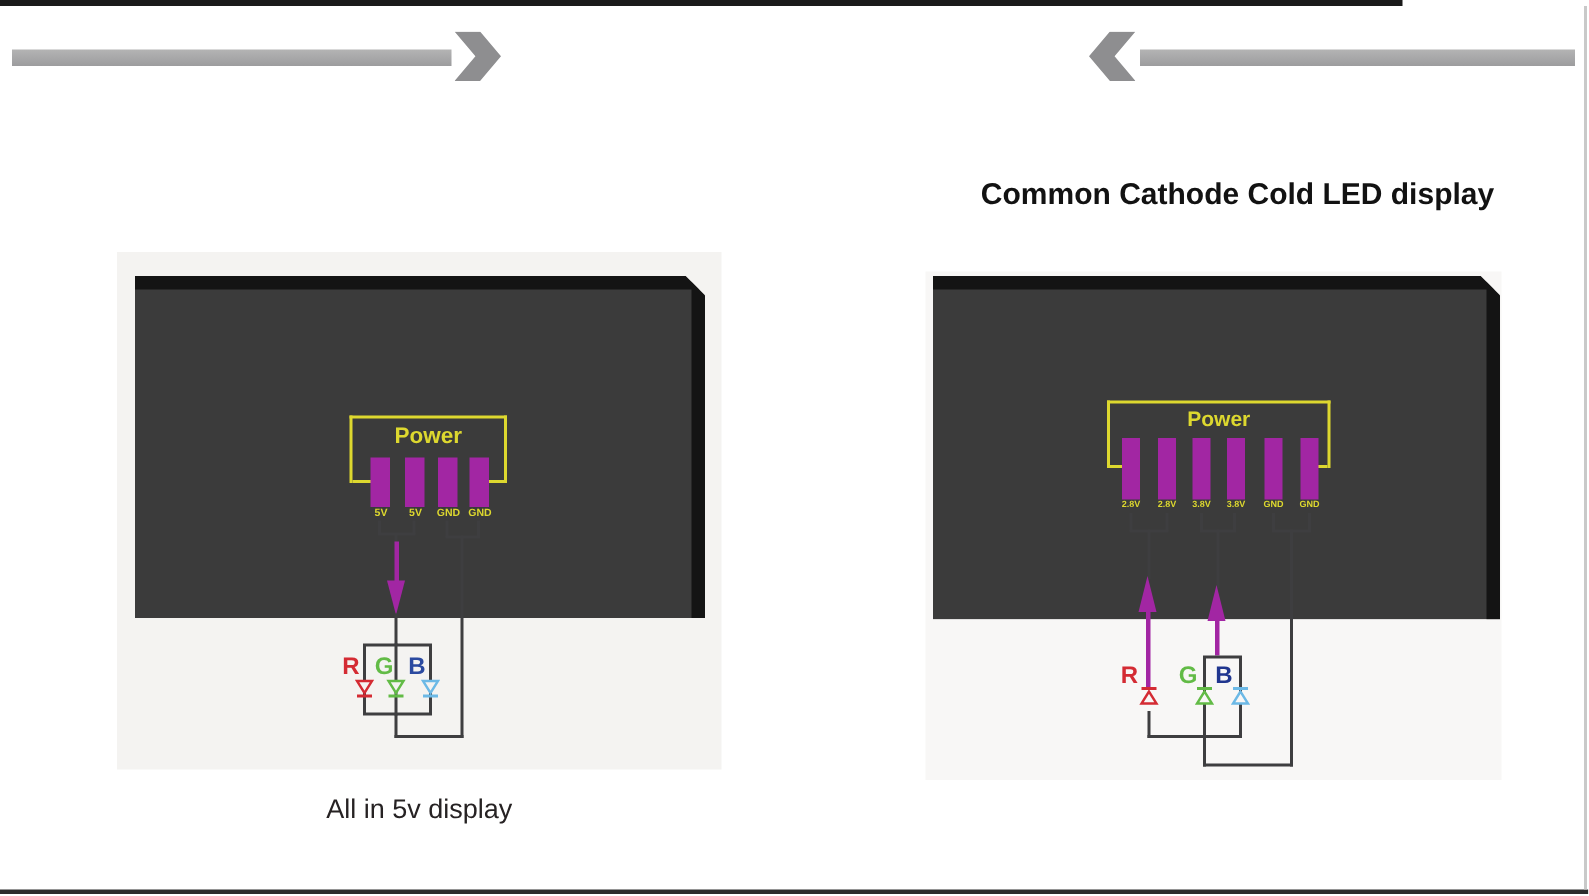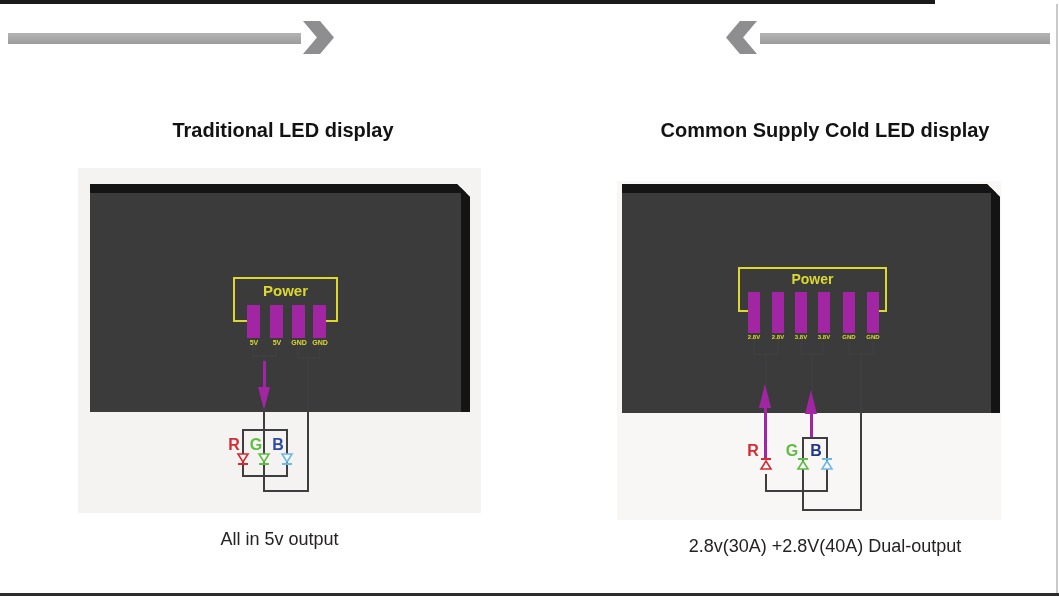--- a/index.html
+++ b/index.html
@@ -58,22 +58,21 @@
 
   <div class="edge-top"></div>
   <div class="edge-bottom"></div>
   <div class="edge-right"></div>
 
   <div class="hr-bar" style="left:8px;top:33px;width:293px;"></div>
   <div class="chev right" style="left:303px;top:21px;"></div>
   <div class="chev left" style="left:726px;top:21px;"></div>
   <div class="hr-bar" style="left:760px;top:33px;width:290px;"></div>
 
-  <div class="panel-heading" style="left:83px;">Traditional LED display</div>
-  <div class="panel-heading" style="left:625px;">Common Supply Cold LED display</div>
+  <div class="panel-heading" style="left:625px;">Common Cathode Cold LED display</div>
 
   <div class="panel-bg" style="left:78px;top:168px;width:403px;height:345px;"></div>
   <div class="darkbox" style="left:90px;top:184px;width:380px;height:228px;"></div>
 
   <div class="ybracket" style="left:233px;top:277px;width:105px;height:45px;">
     <div class="foot l"></div>
     <div class="foot r"></div>
   </div>
   <div class="power-label" style="left:233px;top:282px;width:105px;font-size:15px;">Power</div>
 
@@ -113,21 +112,21 @@
   </svg>
   <svg class="diode" style="left:256px;top:451px;" viewBox="0 0 16 16">
     <polygon points="3,3 13,3 8,11" fill="#f4f3f1" stroke="#62bb46" stroke-width="1.6"></polygon>
     <line x1="3" y1="13" x2="13" y2="13" stroke="#62bb46" stroke-width="2"></line>
   </svg>
   <svg class="diode" style="left:279px;top:451px;" viewBox="0 0 16 16">
     <polygon points="3,3 13,3 8,11" fill="#f4f3f1" stroke="#6cb9e6" stroke-width="1.6"></polygon>
     <line x1="3" y1="13" x2="13" y2="13" stroke="#6cb9e6" stroke-width="2"></line>
   </svg>
 
-  <div class="caption" style="left:78px;top:529px;width:403px;">All in 5v output</div>
+  <div class="caption" style="left:78px;top:529px;width:403px;">All in 5v display</div>
 
   <div class="panel-bg" style="left:617px;top:181px;width:384px;height:339px;background:#f8f7f6;"></div>
   <div class="darkbox" style="left:622px;top:184px;width:378px;height:229px;"></div>
 
   <div class="ybracket" style="left:738px;top:267px;width:149px;height:45px;">
     <div class="foot l"></div>
     <div class="foot r"></div>
   </div>
   <div class="power-label" style="left:738px;top:271px;width:149px;font-size:14px;">Power</div>
 
@@ -179,15 +178,14 @@
   </svg>
   <svg class="diode" style="left:795px;top:456px;" viewBox="0 0 16 16">
     <line x1="3" y1="3" x2="13" y2="3" stroke="#62bb46" stroke-width="2"></line>
     <polygon points="8,5 3,13 13,13" fill="#f8f7f6" stroke="#62bb46" stroke-width="1.6"></polygon>
   </svg>
   <svg class="diode" style="left:819px;top:456px;" viewBox="0 0 16 16">
     <line x1="3" y1="3" x2="13" y2="3" stroke="#6cb9e6" stroke-width="2"></line>
     <polygon points="8,5 3,13 13,13" fill="#f8f7f6" stroke="#6cb9e6" stroke-width="1.6"></polygon>
   </svg>
 
-  <div class="caption" style="left:630px;top:536px;width:390px;">2.8v(30A) +2.8V(40A) Dual-output</div>
 
 </div>
 
 </body></html>

